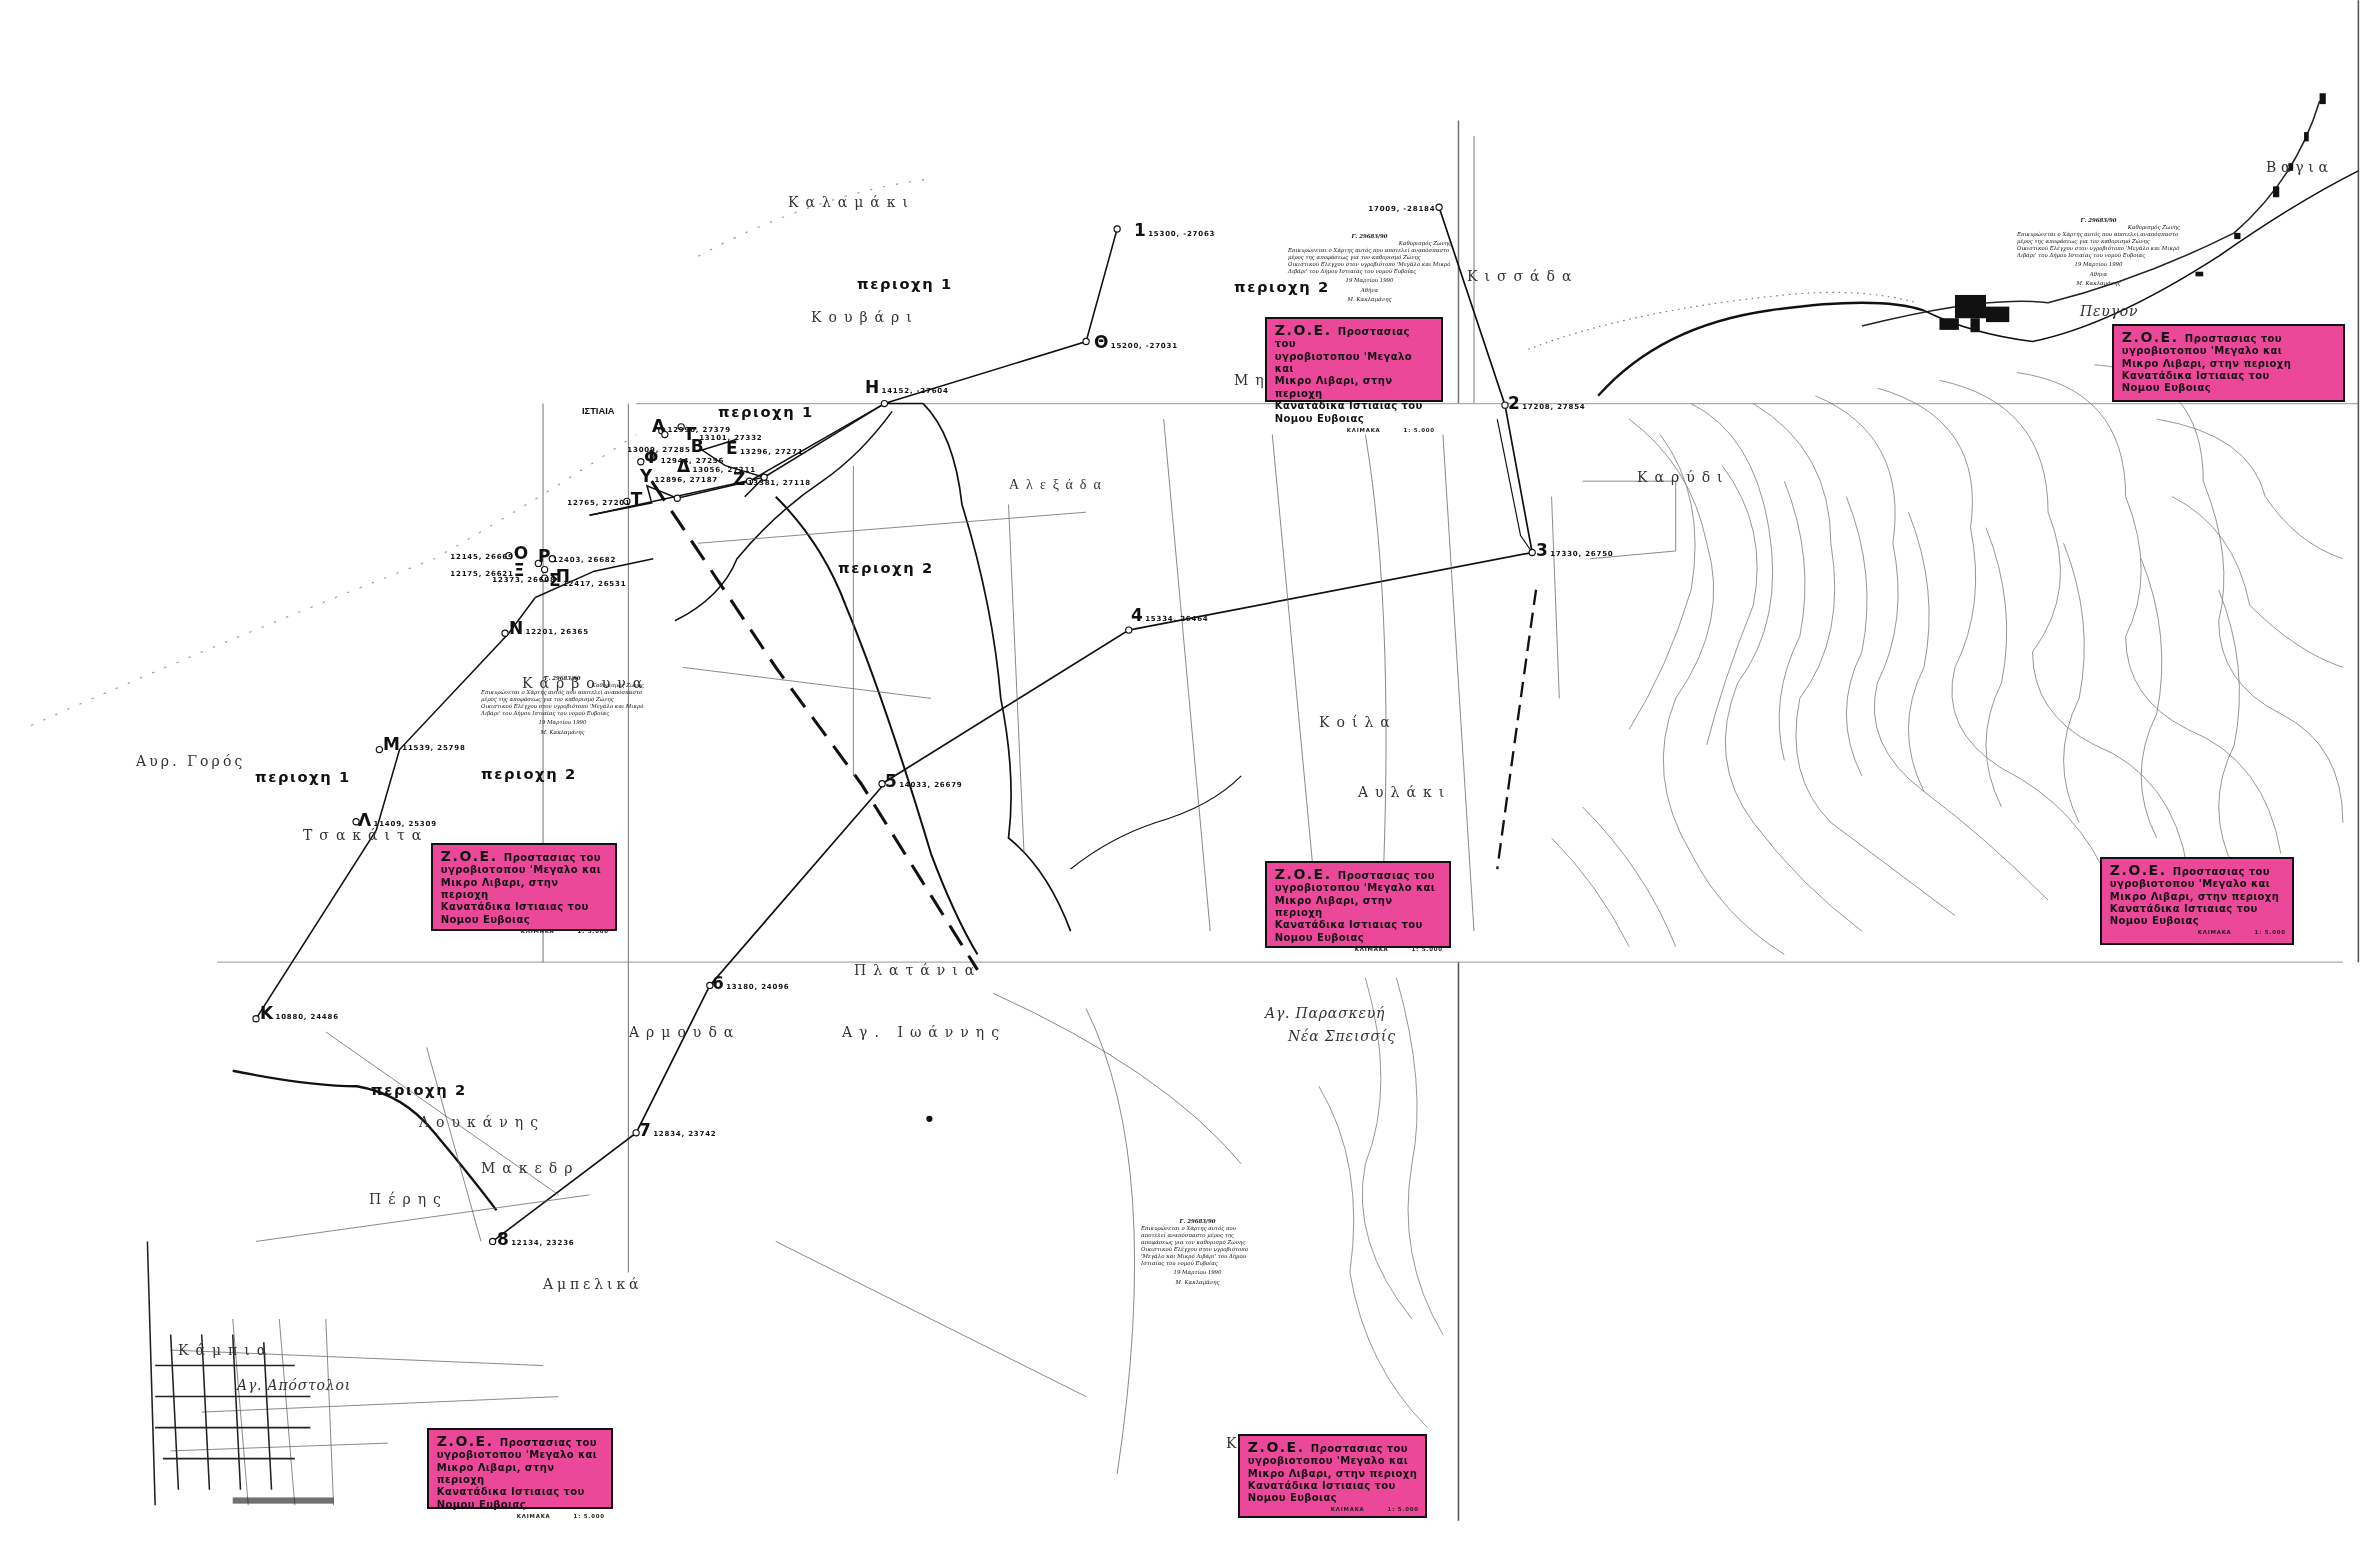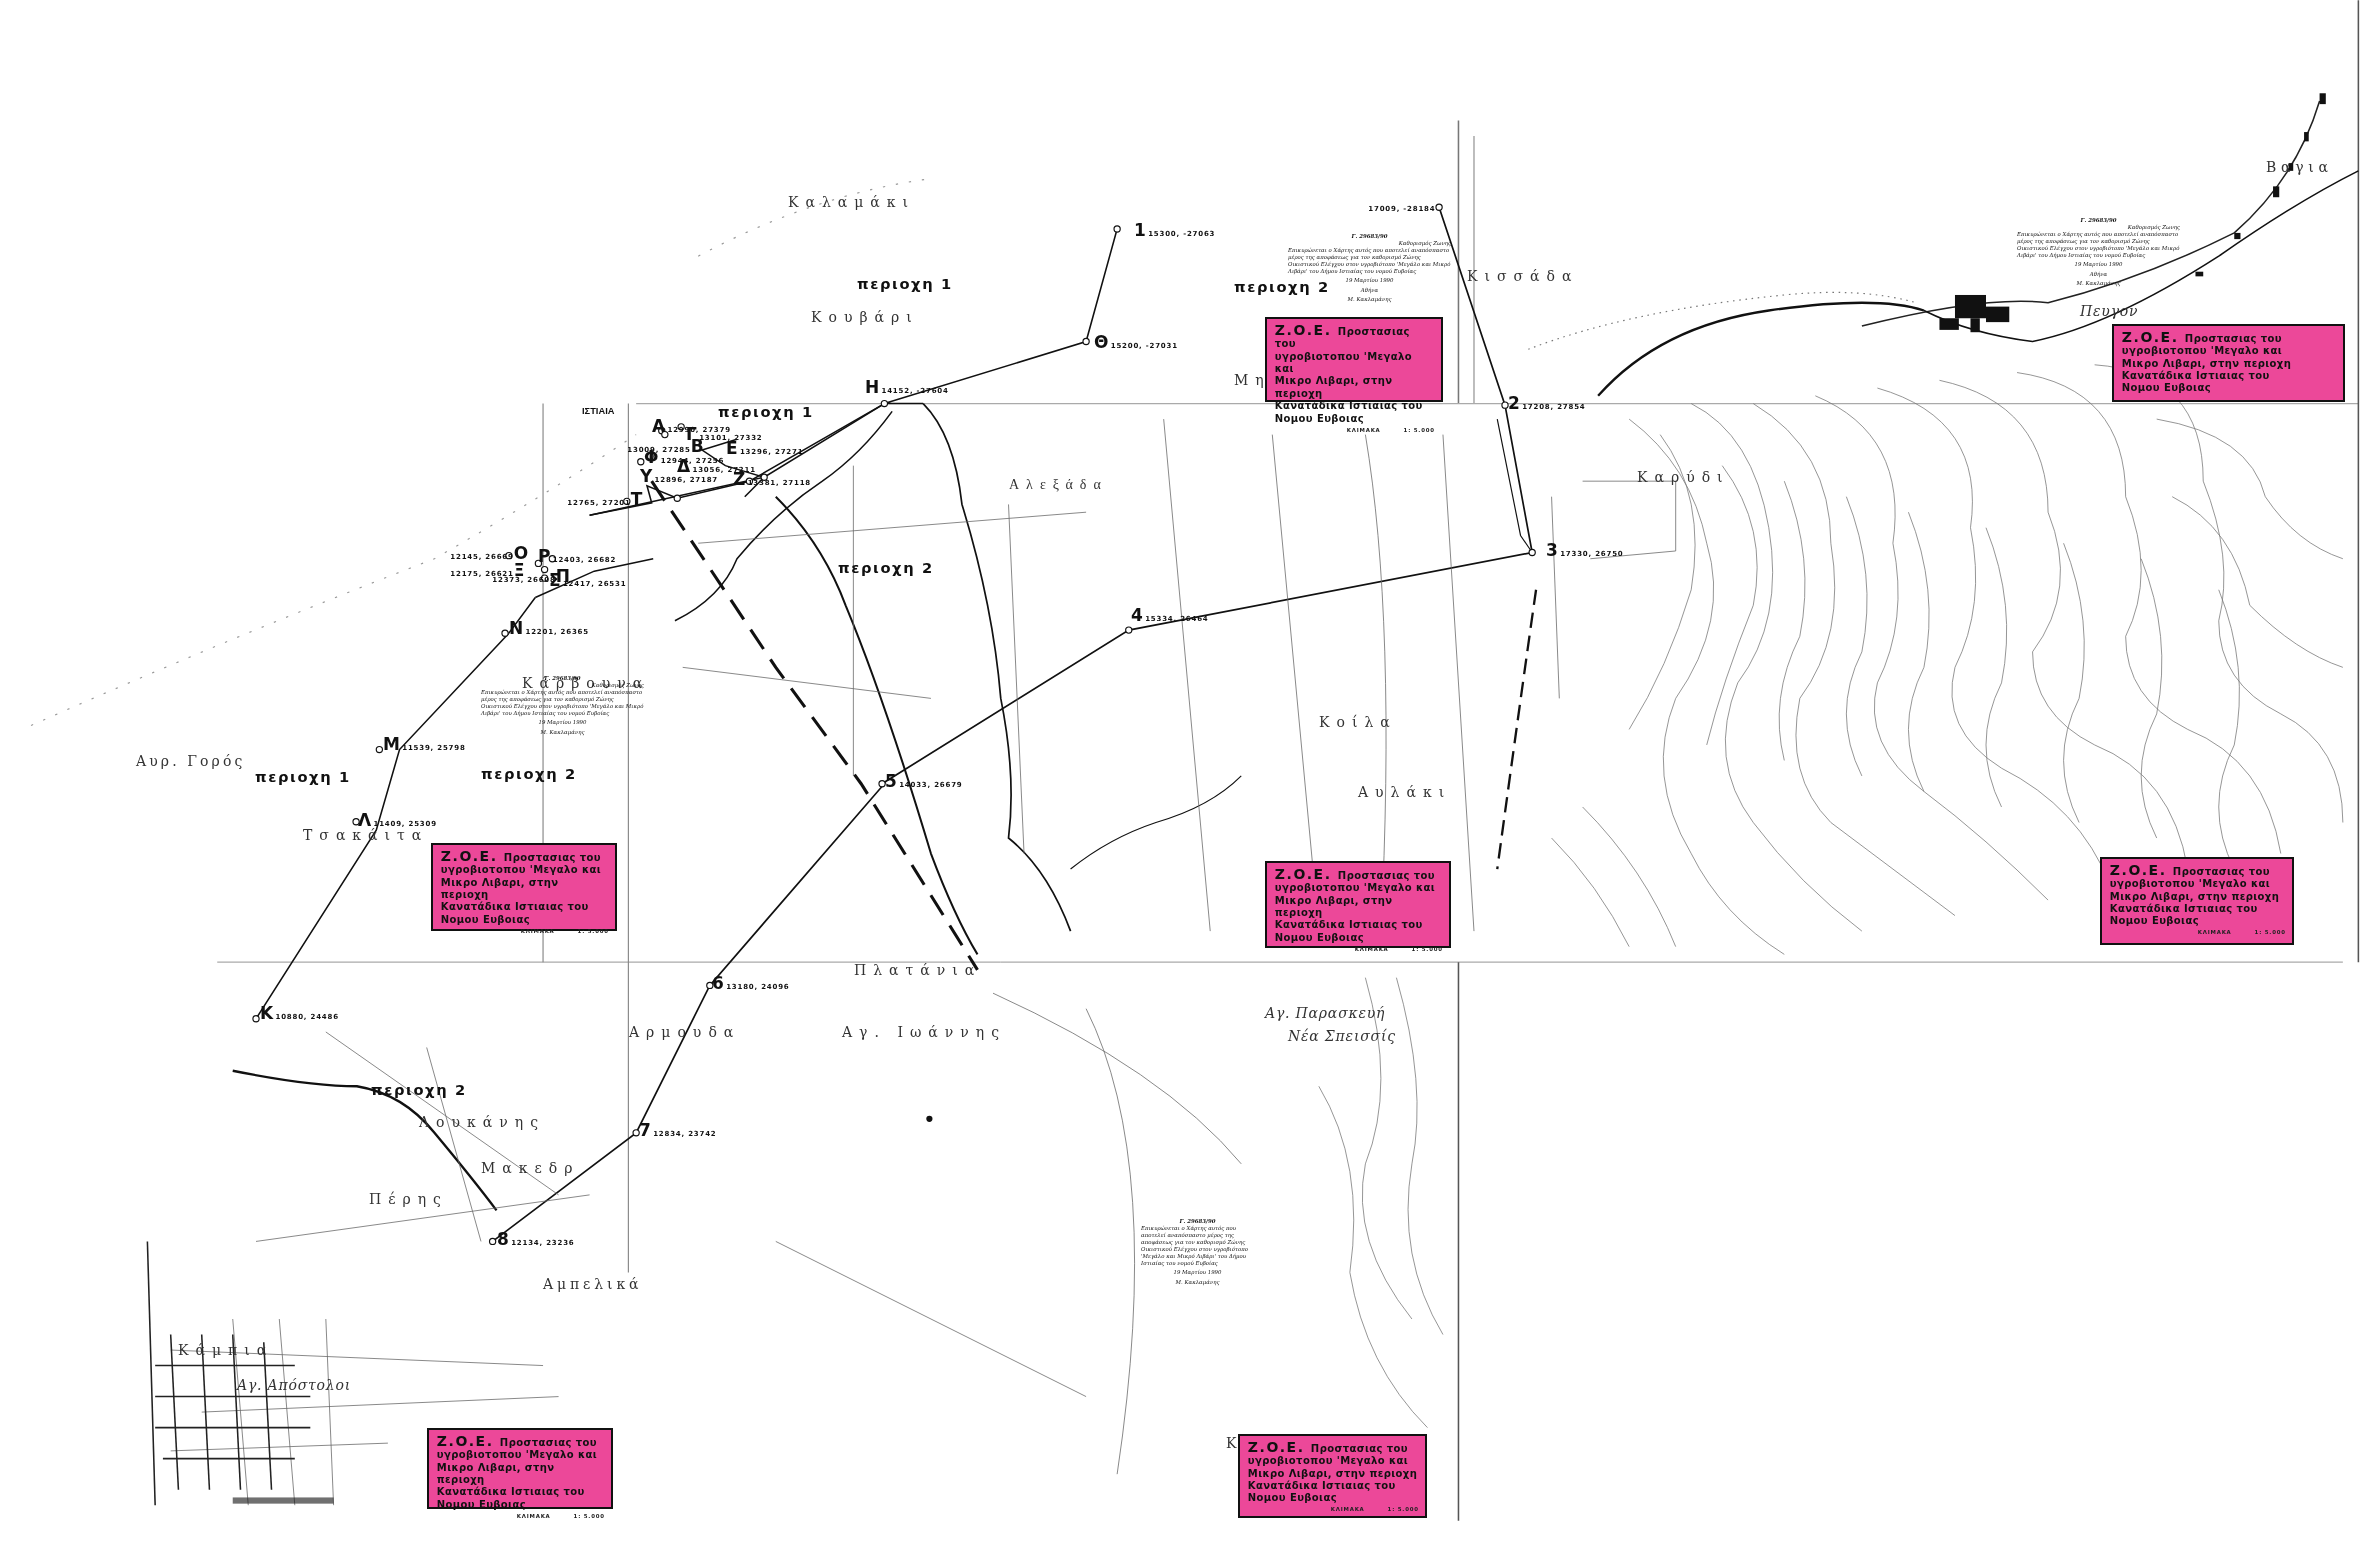--- a/index.html
+++ b/index.html
@@ -204,21 +204,21 @@
 <div class="pt" style="left:448px;top:543px;"><span class="coord">12145, 26669</span><span class="letter">Ο</span></div>
 <div class="pt" style="left:538px;top:546px;"><span class="letter">Ρ</span><span class="coord">12403, 26682</span></div>
 <div class="pt" style="left:448px;top:560px;"><span class="coord">12175, 26621</span><span class="letter">Ξ</span></div>
 <div class="pt" style="left:490px;top:566px;"><span class="coord">12373, 26608</span><span class="letter">Π</span></div>
 <div class="pt" style="left:549px;top:570px;"><span class="letter">Σ</span><span class="coord">12417, 26531</span></div>
 <div class="pt" style="left:509px;top:618px;"><span class="letter">Ν</span><span class="coord">12201, 26365</span></div>
 <div class="pt" style="left:383px;top:734px;"><span class="letter">Μ</span><span class="coord">11539, 25798</span></div>
 <div class="pt" style="left:358px;top:810px;"><span class="letter">Λ</span><span class="coord">11409, 25309</span></div>
 <div class="pt" style="left:260px;top:1003px;"><span class="letter">Κ</span><span class="coord">10880, 24486</span></div>
 <div class="pt" style="left:1508px;top:393px;"><span class="letter">2</span><span class="coord">17208, 27854</span></div>
-<div class="pt" style="left:1536px;top:540px;margin-left:10px;"><span class="letter">3</span><span class="coord">17330, 26750</span></div>
+<div class="pt" style="left:1536px;top:540px;"><span class="letter">3</span><span class="coord">17330, 26750</span></div>
 <div class="pt" style="left:1131px;top:605px;"><span class="letter">4</span><span class="coord">15334, 26464</span></div>
 <div class="pt" style="left:885px;top:771px;"><span class="letter">5</span><span class="coord">14033, 26679</span></div>
 <div class="pt" style="left:712px;top:973px;"><span class="letter">6</span><span class="coord">13180, 24096</span></div>
 <div class="pt" style="left:639px;top:1120px;"><span class="letter">7</span><span class="coord">12834, 23742</span></div>
 <div class="pt" style="left:497px;top:1229px;"><span class="letter">8</span><span class="coord">12134, 23236</span></div>
 <div class="pt" style="left:1366px;top:199px;"><span class="coord">17009, -28184</span></div>
 
 <div class="place" style="left:788px;top:194px;">Καλαμάκι</div>
 <div class="place" style="left:811px;top:309px;">Κουβάρι</div>
 <div class="place" style="left:1234px;top:372px;">Μηλιά</div>

